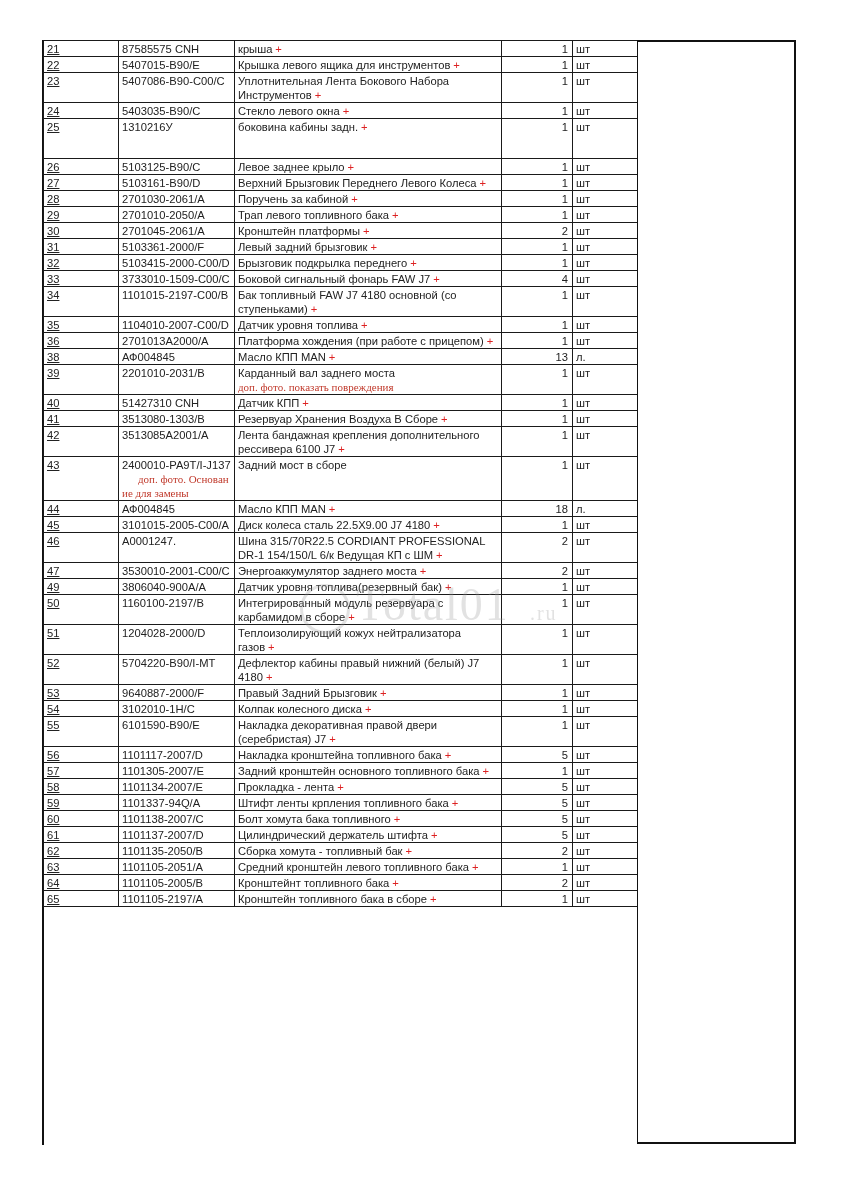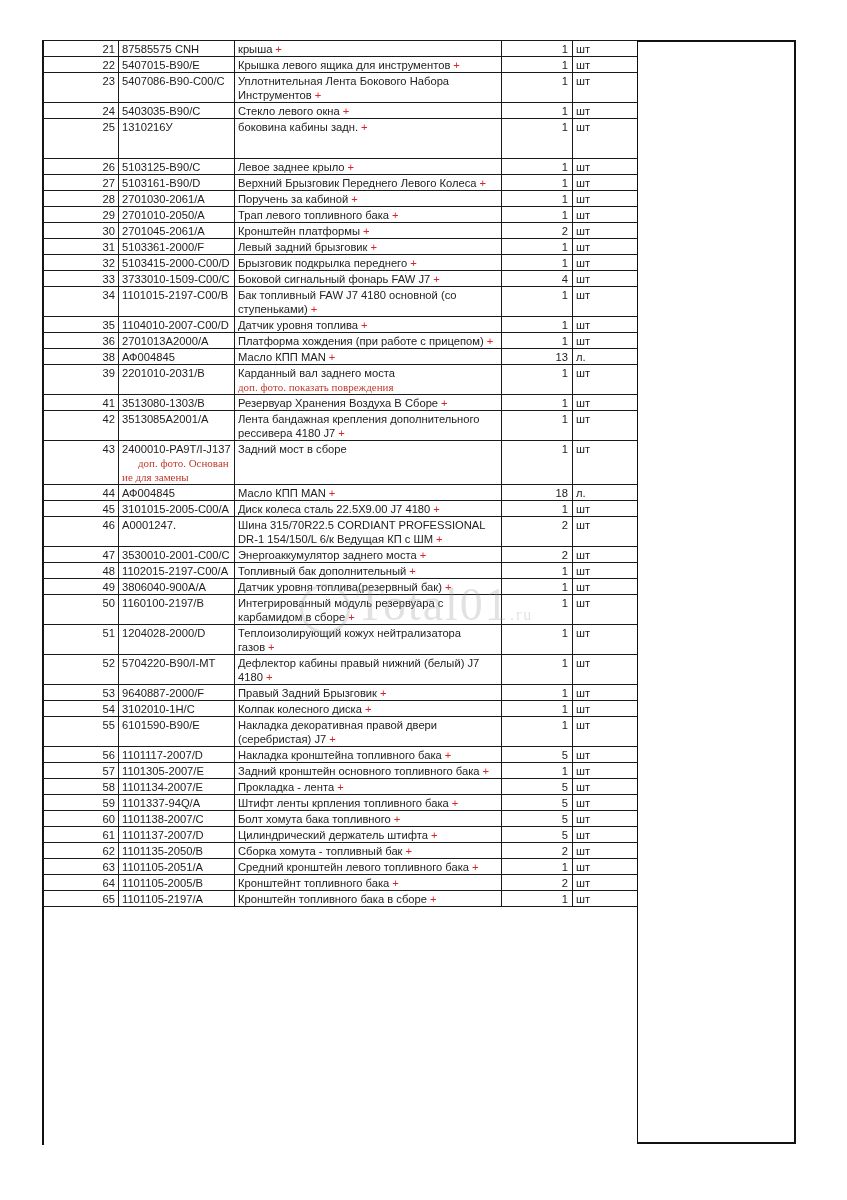--- a/index.html
+++ b/index.html
@@ -2,36 +2,36 @@
 <html><head>
 <meta charset="utf-8">
 <style>
   html, body { margin: 0; padding: 0; background: #ffffff; }
   body { width: 847px; height: 1200px; position: relative; overflow: hidden;
          font-family: "Liberation Sans", sans-serif; color: #222; }
   .sheet { position: absolute; left: 43px; top: 40px; width: 594px; }
   table.parts { border-collapse: collapse; width: 594px; table-layout: fixed;
                 font-size: 11.2px; line-height: 14px; }
   table.parts td { border: 1px solid #1a1a1a; vertical-align: top; padding: 1px 3px 0 3px; }
-  table.parts td.num { text-align: right; width: 68px; }
+  table.parts td.num { text-align: left; width: 68px; text-decoration: underline; }
   table.parts td.code { width: 109px; word-break: break-all; }
   table.parts td.desc { width: 260px; }
   table.parts td.qty { text-align: right; width: 63px; padding-right: 4px; }
   table.parts td.unit { text-align: left; width: 58px; }
   .plus { color: #d22; margin-left: 3px; }
   .note { color: #c0392b; font-family: "Liberation Serif", serif; font-size: 11px; display: block; }
   .note-inline { color: #c0392b; font-family: "Liberation Serif", serif; font-size: 11px; margin-left: 16px; }
   .side-box { position: absolute; left: 637px; top: 40px; width: 159px; height: 1104px;
               border: 2px solid #111; border-left: 1px solid #111; box-sizing: border-box; background: #fff; }
   .outer-left { position: absolute; left: 42px; top: 40px; width: 2px; height: 1105px; background: #111; }
   .watermark { position: absolute; left: 300px; top: 578px; font-family: "Liberation Serif", serif;
                font-size: 46px; color: rgba(150,150,150,0.28); letter-spacing: 2px; pointer-events: none; }
   .watermark .wm-logo { display: inline-block; width: 44px; height: 44px; border: 3px solid rgba(150,150,150,0.28);
                border-radius: 50%; vertical-align: middle; margin-right: 6px; }
-  .watermark .wm-tld { font-size: 16px; }
+  .watermark .wm-tld { font-size: 20px; margin-left: 20px; }
 </style>
 </head>
 <body>
 
 <div class="outer-left"></div>
 <div class="sheet">
   <table class="parts">
     <tbody id="rows">
         <tr>
           <td class="num"><span>21</span></td>
@@ -153,30 +153,37 @@
           <td class="unit"><span>л.</span></td>
         </tr>
         <tr>
           <td class="num"><span>39</span></td>
           <td class="code"><span>2201010-2031/B</span></td>
           <td class="desc"><span>Карданный вал заднего моста</span><span class="note">доп. фото. показать повреждения</span></td>
           <td class="qty"><span>1</span></td>
           <td class="unit"><span>шт</span></td>
         </tr>
         <tr>
+          <td class="num"><span>40</span></td>
+          <td class="code"><span>51427310 CNH</span></td>
+          <td class="desc"><span>Датчик КПП</span><span class="plus">+</span></td>
+          <td class="qty"><span>1</span></td>
+          <td class="unit"><span>шт</span></td>
+        </tr>
+        <tr>
           <td class="num"><span>41</span></td>
           <td class="code"><span>3513080-1303/B</span></td>
           <td class="desc"><span>Резервуар Хранения Воздуха В Сборе</span><span class="plus">+</span></td>
           <td class="qty"><span>1</span></td>
           <td class="unit"><span>шт</span></td>
         </tr>
         <tr>
           <td class="num"><span>42</span></td>
           <td class="code"><span>3513085A2001/A</span></td>
-          <td class="desc"><span>Лента бандажная крепления дополнительного рессивера 4180 J7</span><span class="plus">+</span></td>
+          <td class="desc"><span>Лента бандажная крепления дополнительного рессивера 6100 J7</span><span class="plus">+</span></td>
           <td class="qty"><span>1</span></td>
           <td class="unit"><span>шт</span></td>
         </tr>
         <tr>
           <td class="num"><span>43</span></td>
           <td class="code"><span>2400010-PA9T/I-J137</span><span class="note-inline">доп. фото. Основание для замены</span></td>
           <td class="desc"><span>Задний мост в сборе</span></td>
           <td class="qty"><span>1</span></td>
           <td class="unit"><span>шт</span></td>
         </tr>
@@ -199,27 +206,20 @@
           <td class="code"><span>A0001247.</span></td>
           <td class="desc"><span>Шина 315/70R22.5 CORDIANT PROFESSIONAL DR-1 154/150/L 6/к Ведущая КП с ШМ</span><span class="plus">+</span></td>
           <td class="qty"><span>2</span></td>
           <td class="unit"><span>шт</span></td>
         </tr>
         <tr>
           <td class="num"><span>47</span></td>
           <td class="code"><span>3530010-2001-C00/C</span></td>
           <td class="desc"><span>Энергоаккумулятор заднего моста</span><span class="plus">+</span></td>
           <td class="qty"><span>2</span></td>
-          <td class="unit"><span>шт</span></td>
-        </tr>
-        <tr>
-          <td class="num"><span>48</span></td>
-          <td class="code"><span>1102015-2197-C00/A</span></td>
-          <td class="desc"><span>Топливный бак дополнительный</span><span class="plus">+</span></td>
-          <td class="qty"><span>1</span></td>
           <td class="unit"><span>шт</span></td>
         </tr>
         <tr>
           <td class="num"><span>49</span></td>
           <td class="code"><span>3806040-900A/A</span></td>
           <td class="desc"><span>Датчик уровня топлива(резервный бак)</span><span class="plus">+</span></td>
           <td class="qty"><span>1</span></td>
           <td class="unit"><span>шт</span></td>
         </tr>
         <tr>

